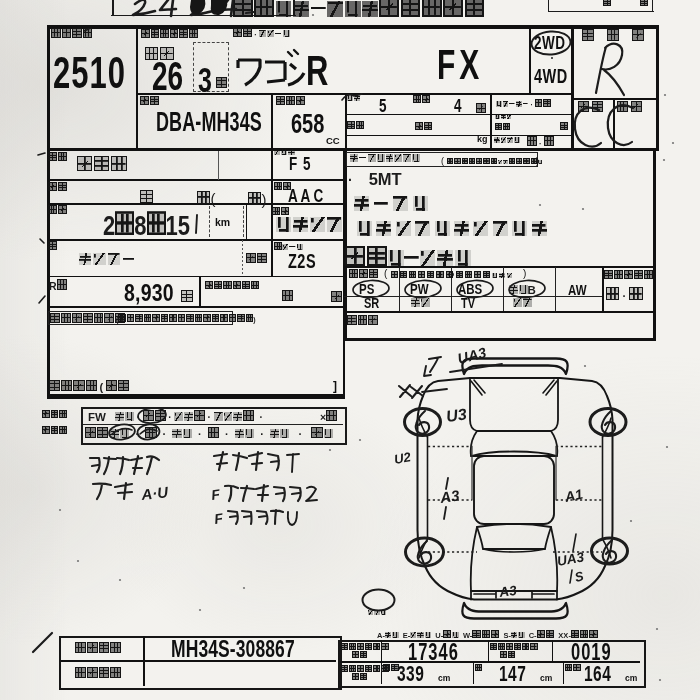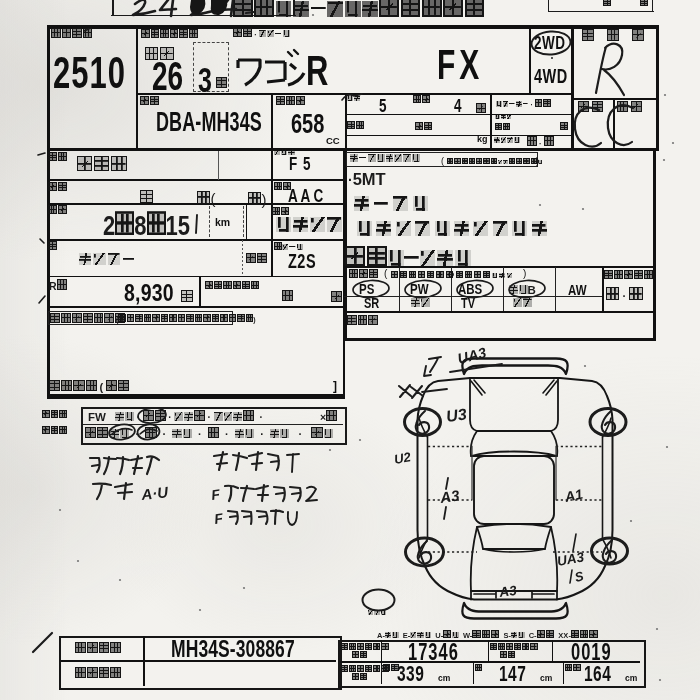--- a/index.html
+++ b/index.html
@@ -401,21 +401,21 @@
         <i style="display:inline-block;width:4.3px;height:4.3px;border:0.9px solid #151515;background:linear-gradient(#151515,#151515) 50% 50%/100% 0.9px no-repeat,linear-gradient(#151515,#151515) 30% 50%/0.9px 100% no-repeat,linear-gradient(#151515,#151515) 72% 50%/0.9px 100% no-repeat;background-color:rgba(18,18,18,0.5);vertical-align:baseline;"></i>
         <i style="display:inline-block;width:4.3px;height:4.3px;background:linear-gradient(#151515,#151515) 8% 12%/0.9px 30% no-repeat,linear-gradient(125deg,transparent 46%,#151515 46%,#151515 calc(46% + 0.9px),transparent calc(46% + 0.9px));background-color:rgba(18,18,18,0.3);vertical-align:baseline;"></i>
         <i style="display:inline-block;width:4.3px;height:4.3px;background:linear-gradient(#151515,#151515) 50% 4%/96% 0.9px no-repeat,linear-gradient(118deg,transparent 45%,#151515 45%,#151515 45%,#151515 calc(45% + 0.9px),transparent calc(45% + 0.9px));background-color:rgba(18,18,18,0.3);vertical-align:baseline;"></i>
         <i style="display:inline-block;width:4.3px;height:4.3px;border:0.9px solid #151515;background:linear-gradient(#151515,#151515) 50% 50%/100% 0.9px no-repeat,linear-gradient(#151515,#151515) 30% 50%/0.9px 100% no-repeat,linear-gradient(#151515,#151515) 72% 50%/0.9px 100% no-repeat;background-color:rgba(18,18,18,0.5);vertical-align:baseline;"></i>
         <i style="display:inline-block;width:4.3px;height:4.3px;border:0.9px solid #151515;background:linear-gradient(#151515,#151515) 50% 50%/100% 0.9px no-repeat,linear-gradient(#151515,#151515) 50% 50%/0.9px 100% no-repeat,linear-gradient(135deg,transparent 44%,#151515 44%,#151515 56%,transparent 56%) 50% 50%/46% 46% no-repeat;background-color:rgba(18,18,18,0.5);vertical-align:baseline;"></i>
         <i style="display:inline-block;width:4.3px;height:4.3px;border:0.9px solid #151515;background:linear-gradient(#151515,#151515) 50% 30%/100% 0.9px no-repeat,linear-gradient(#151515,#151515) 50% 72%/100% 0.9px no-repeat,linear-gradient(#151515,#151515) 50% 50%/0.9px 100% no-repeat;background-color:rgba(18,18,18,0.5);vertical-align:baseline;"></i>
         <i style="display:inline-block;width:4.3px;height:4.3px;border:0.9px solid #151515;background:linear-gradient(#151515,#151515) 50% 50%/100% 0.9px no-repeat,linear-gradient(#151515,#151515) 30% 50%/0.9px 100% no-repeat,linear-gradient(#151515,#151515) 72% 50%/0.9px 100% no-repeat;background-color:rgba(18,18,18,0.5);vertical-align:baseline;"></i>
         <i style="display:inline-block;width:4.3px;height:4.3px;background:linear-gradient(#151515,#151515) 18% 0/0.9px 72% no-repeat,linear-gradient(#151515,#151515) 78% 0/0.9px 100% no-repeat,linear-gradient(#151515,#151515) 50% 96%/60% 0.9px no-repeat;background-color:rgba(18,18,18,0.3);vertical-align:baseline;"></i>
       </span></div>
     <div style="position:absolute;left:536px;top:157px;font:400 9px 'Liberation Sans',sans-serif;letter-spacing:0px;color:#101010;white-space:nowrap;line-height:1;">)</div>
-    <div style="position:absolute;left:348px;top:170px;white-space:nowrap;font-size:16.5px;line-height:1;color:#1c1c1c;"><span style="font:700 14px 'Liberation Sans',sans-serif;vertical-align:baseline;">·</span><span style="font:700 16.5px 'Liberation Sans',sans-serif;vertical-align:baseline;">5MT</span></div>
+    <div style="position:absolute;left:348px;top:170px;white-space:nowrap;font-size:16.5px;line-height:1;color:#1c1c1c;"><span style="font:700 14px 'Liberation Sans',sans-serif;vertical-align:baseline;">·</span><span style="font:700 16.5px 'Liberation Sans',sans-serif;vertical-align:baseline;margin-left:16px;">5MT</span></div>
     <div style="position:absolute;left:354px;top:196px;white-space:nowrap;line-height:16.1px;font:700 17px 'Liberation Sans',sans-serif;color:#1c1c1c;letter-spacing:0;"><span style="display:inline-flex;align-items:flex-end;gap:4.5px;">
         <i style="display:inline-block;width:15.0px;height:15.0px;background:linear-gradient(#151515,#151515) 50% 28%/90% 2.7px no-repeat,linear-gradient(#151515,#151515) 50% 62%/100% 2.7px no-repeat,linear-gradient(100deg,transparent 46%,#151515 46%,#151515 calc(46% + 2.7px),transparent calc(46% + 2.7px));background-color:rgba(18,18,18,0.15);vertical-align:baseline;"></i>
         <i style="display:inline-block;width:15.0px;height:15.0px;background:linear-gradient(#151515,#151515) 50% 46%/92% 2.7px no-repeat;vertical-align:baseline;"></i>
         <i style="display:inline-block;width:15.0px;height:15.0px;background:linear-gradient(#151515,#151515) 50% 4%/96% 2.7px no-repeat,linear-gradient(118deg,transparent 45%,#151515 45%,#151515 45%,#151515 calc(45% + 2.7px),transparent calc(45% + 2.7px));background-color:rgba(18,18,18,0.15);vertical-align:baseline;"></i>
         <i style="display:inline-block;width:15.0px;height:15.0px;background:linear-gradient(#151515,#151515) 18% 0/2.7px 72% no-repeat,linear-gradient(#151515,#151515) 78% 0/2.7px 100% no-repeat,linear-gradient(#151515,#151515) 50% 96%/60% 2.7px no-repeat;background-color:rgba(18,18,18,0.15);vertical-align:baseline;"></i>
       </span></div>
     <div style="position:absolute;left:357px;top:221px;white-space:nowrap;line-height:16.1px;font:700 17px 'Liberation Sans',sans-serif;color:#1c1c1c;letter-spacing:0;"><span style="display:inline-flex;align-items:flex-end;gap:4.4px;">
         <i style="display:inline-block;width:15.0px;height:15.0px;background:linear-gradient(#151515,#151515) 18% 0/2.7px 72% no-repeat,linear-gradient(#151515,#151515) 78% 0/2.7px 100% no-repeat,linear-gradient(#151515,#151515) 50% 96%/60% 2.7px no-repeat;background-color:rgba(18,18,18,0.15);vertical-align:baseline;"></i>
         <i style="display:inline-block;width:15.0px;height:15.0px;background:linear-gradient(#151515,#151515) 50% 28%/90% 2.7px no-repeat,linear-gradient(#151515,#151515) 50% 62%/100% 2.7px no-repeat,linear-gradient(100deg,transparent 46%,#151515 46%,#151515 calc(46% + 2.7px),transparent calc(46% + 2.7px));background-color:rgba(18,18,18,0.15);vertical-align:baseline;"></i>
         <i style="display:inline-block;width:15.0px;height:15.0px;background:linear-gradient(#151515,#151515) 8% 12%/2.7px 30% no-repeat,linear-gradient(125deg,transparent 46%,#151515 46%,#151515 calc(46% + 2.7px),transparent calc(46% + 2.7px));background-color:rgba(18,18,18,0.15);vertical-align:baseline;"></i>

